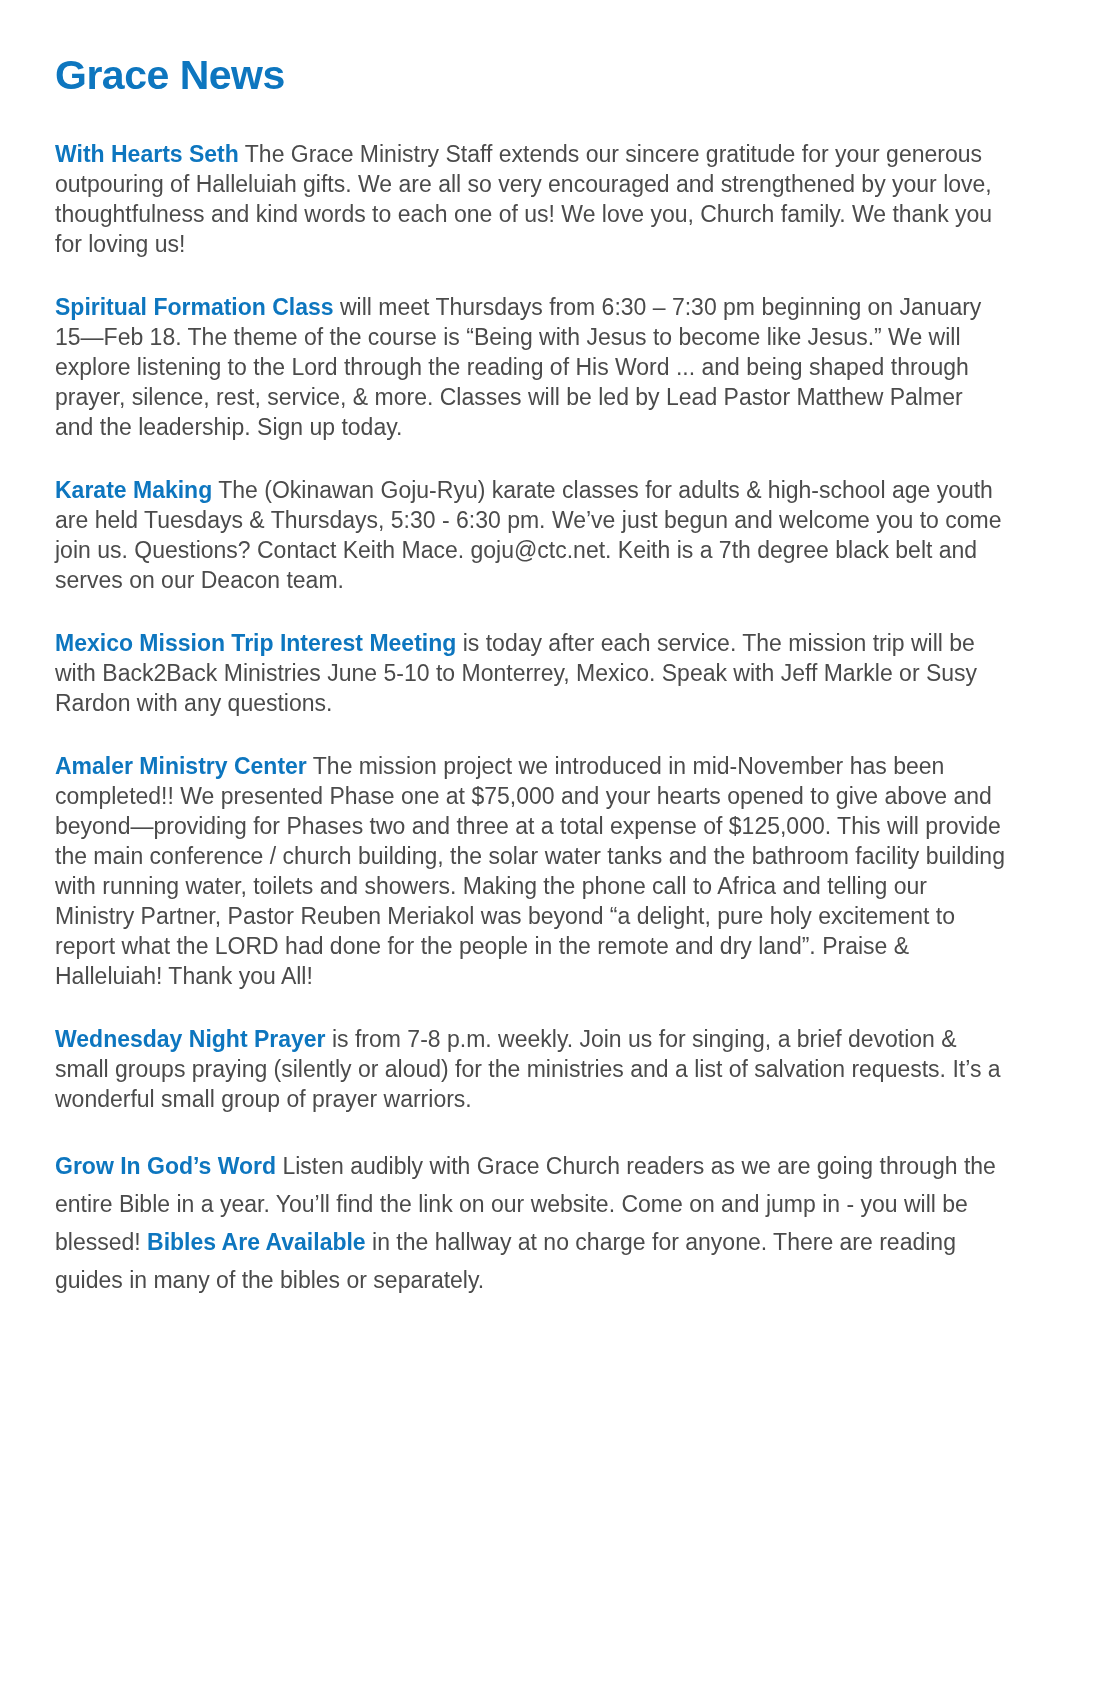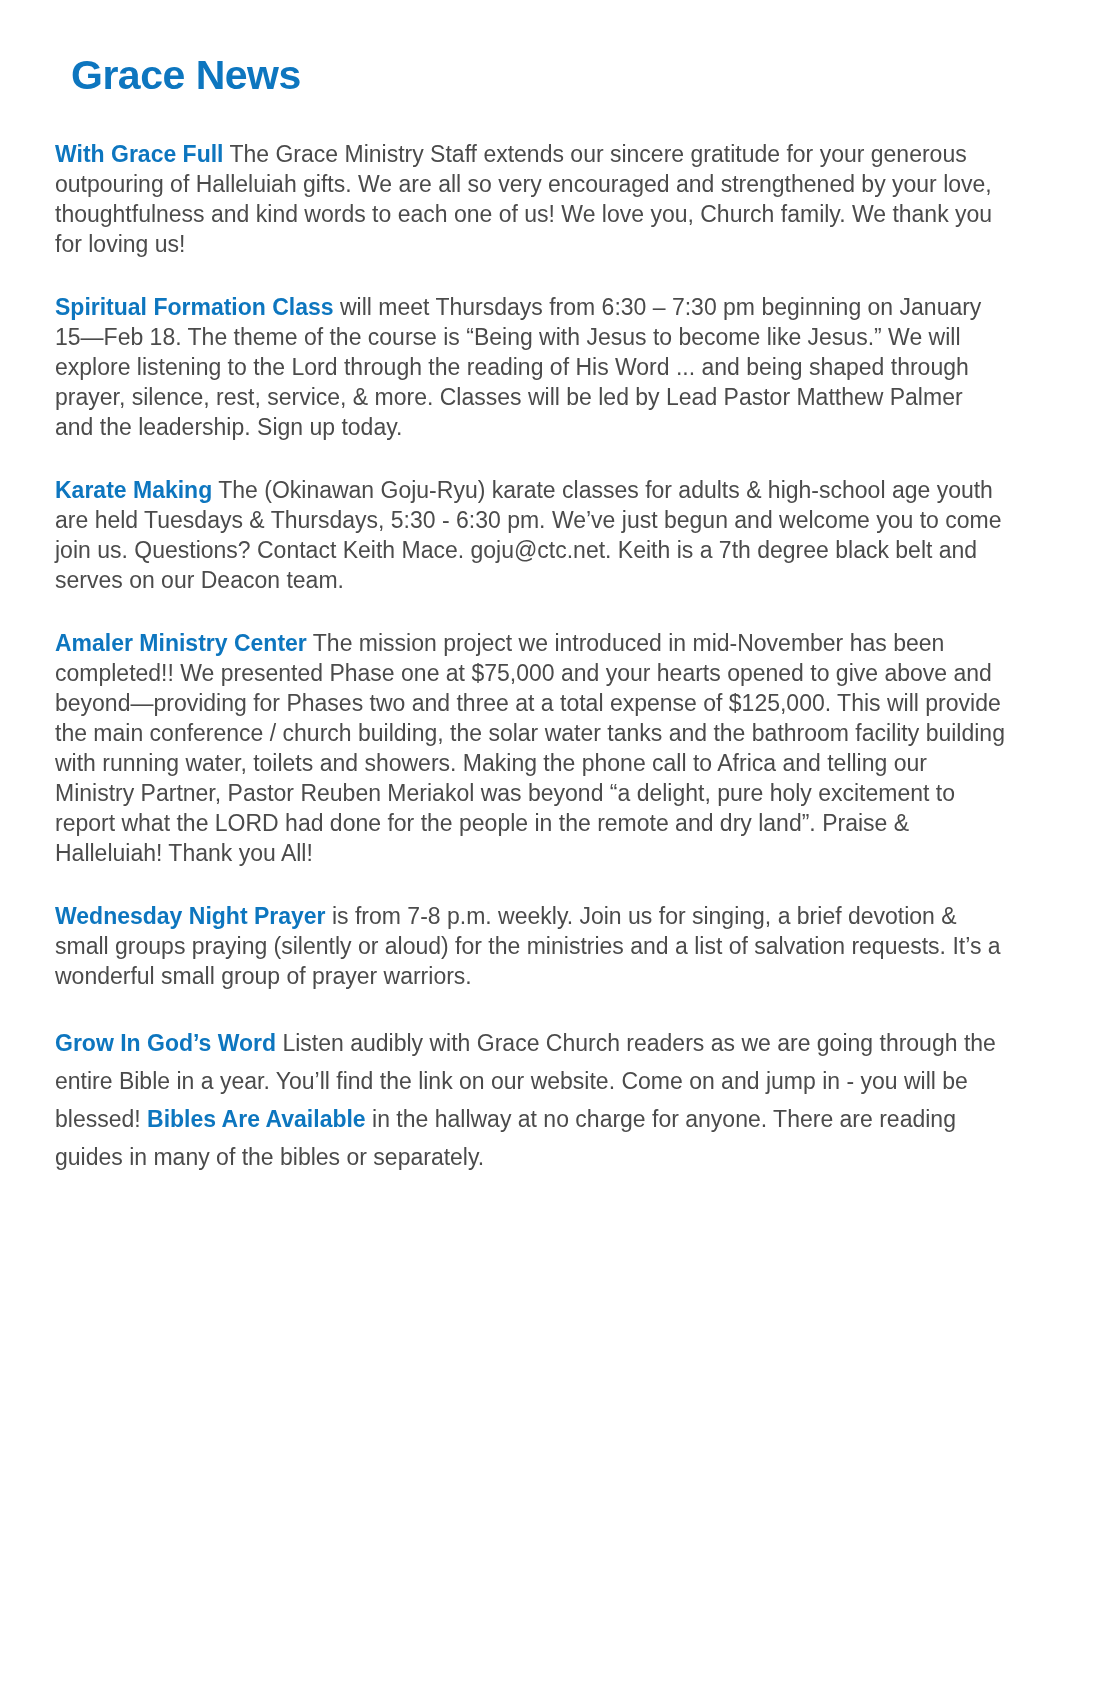--- a/index.html
+++ b/index.html
@@ -17,21 +17,21 @@
     width: 950px;
     margin-left: 55px;
     padding-top: 52px;
     box-sizing: border-box;
   }
   .newsletter-title {
     font-size: 41px;
     font-weight: 700;
     letter-spacing: -0.5px;
     color: #0d76bf;
-    margin: 0 0 40px 16px;
+    margin: 0 0 40px 0;
   }
   .para {
     font-size: 23px;
     line-height: 30px;
     color: #4b4b4b;
     margin: 0 0 33px 0;
   }
   .para:last-child {
     line-height: 38px;
     margin-bottom: 8px;
@@ -40,20 +40,21 @@
     font-weight: 700;
     color: #0d76bf;
   }
 </style>
 </head>
 <body>
 
 <div class="page">
   <h1 class="newsletter-title">Grace News</h1>
   <div id="paragraphs">
-      <p class="para"><span class="lead">With Grace Full</span><span> The Grace Ministry Staff extends our sincere gratitude for your generous outpouring of Halleluiah gifts. We are all so very encouraged and strengthened by your love, thoughtfulness and kind words to each one of us! We love you, Church family. We thank you for loving us!</span></p>
+      <p class="para"><span class="lead">With Hearts Seth</span><span> The Grace Ministry Staff extends our sincere gratitude for your generous outpouring of Halleluiah gifts. We are all so very encouraged and strengthened by your love, thoughtfulness and kind words to each one of us! We love you, Church family. We thank you for loving us!</span></p>
       <p class="para"><span class="lead">Spiritual Formation Class</span><span> will meet Thursdays from 6:30 – 7:30 pm beginning on January 15—Feb 18. The theme of the course is “Being with Jesus to become like Jesus.” We will explore listening to the Lord through the reading of His Word ... and being shaped through prayer, silence, rest, service, &amp; more. Classes will be led by Lead Pastor Matthew Palmer and the leadership. Sign up today.</span></p>
       <p class="para"><span class="lead">Karate Making</span><span> The (Okinawan Goju-Ryu) karate classes for adults &amp; high-school age youth are held Tuesdays &amp; Thursdays, 5:30 - 6:30 pm. We’ve just begun and welcome you to come join us. Questions? Contact Keith Mace.  goju@ctc.net. Keith is a 7th degree black belt and serves on our Deacon team.</span></p>
+      <p class="para"><span class="lead">Mexico Mission Trip Interest Meeting</span><span> is today after each service. The mission trip will be with Back2Back Ministries June 5-10 to Monterrey, Mexico. Speak with Jeff Markle or Susy Rardon with any questions.</span></p>
       <p class="para"><span class="lead">Amaler Ministry Center</span><span> The mission project we introduced in mid-November has been completed!! We presented Phase one at $75,000 and your hearts opened to give above and beyond—providing for Phases two and three at a total expense of $125,000. This will provide the main conference / church building, the solar water tanks and the bathroom facility building with running water, toilets and showers. Making the phone call to Africa and telling our Ministry Partner, Pastor Reuben Meriakol was beyond “a delight, pure holy excitement to report what the LORD had done for the people in the remote and dry land”. Praise &amp; Halleluiah! Thank you All!</span></p>
       <p class="para"><span class="lead">Wednesday Night Prayer</span><span> is from 7-8 p.m. weekly. Join us for singing, a brief devotion &amp; small groups praying (silently or aloud) for the ministries and a list of salvation requests. It’s a wonderful small group of prayer warriors.</span></p>
       <p class="para"><span class="lead">Grow In God’s Word</span><span> Listen audibly with Grace Church readers as we are going through the entire Bible in a year. You’ll find the link on our website. Come on and jump in - you will be blessed! </span><span class="lead">Bibles Are Available</span><span> in the hallway at no charge for anyone. There are reading guides in many of the bibles or separately.</span></p>
     </div>
 </div>
 
 </body></html>

